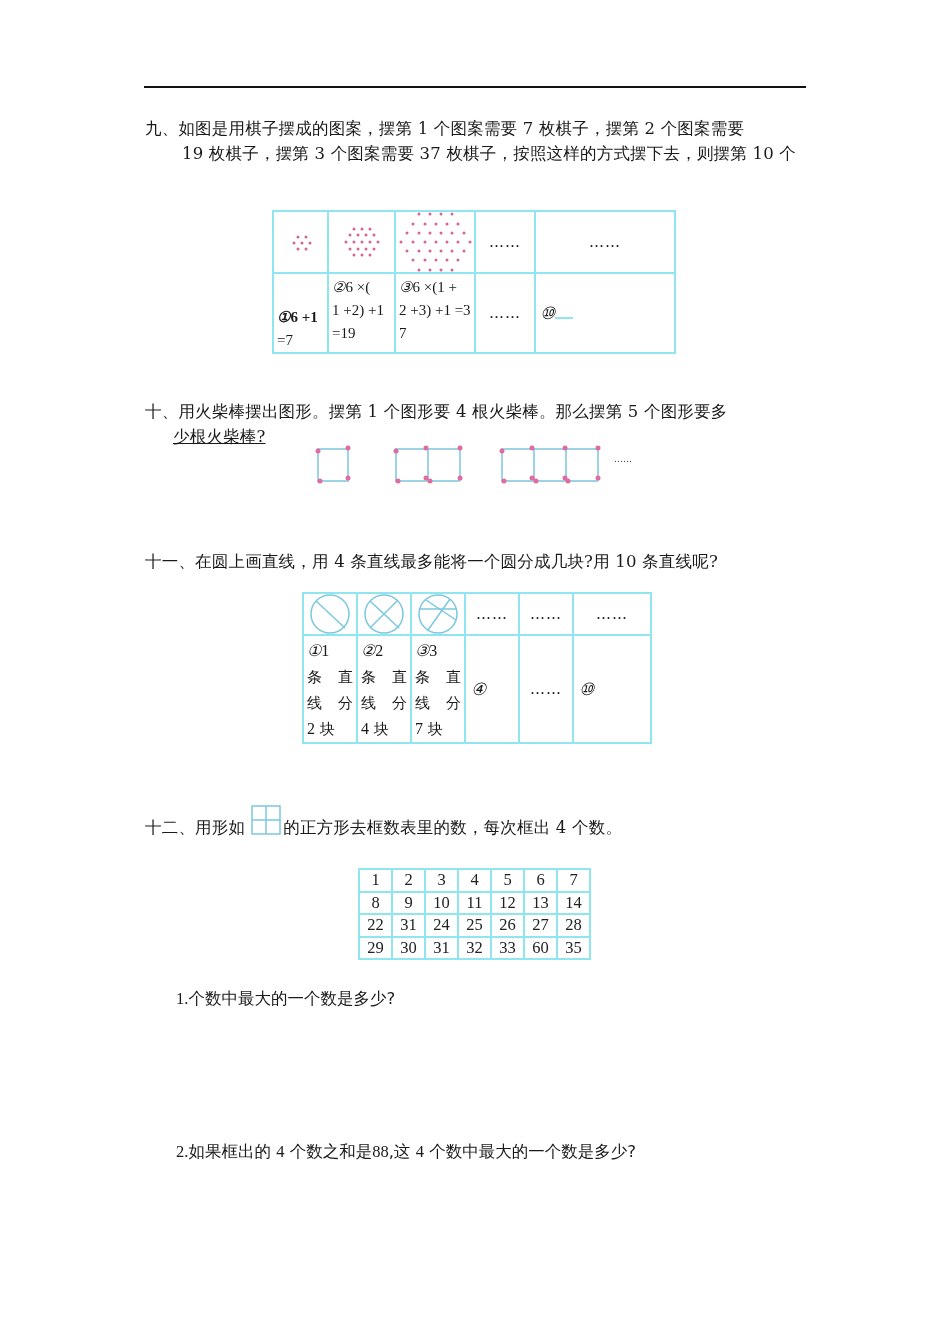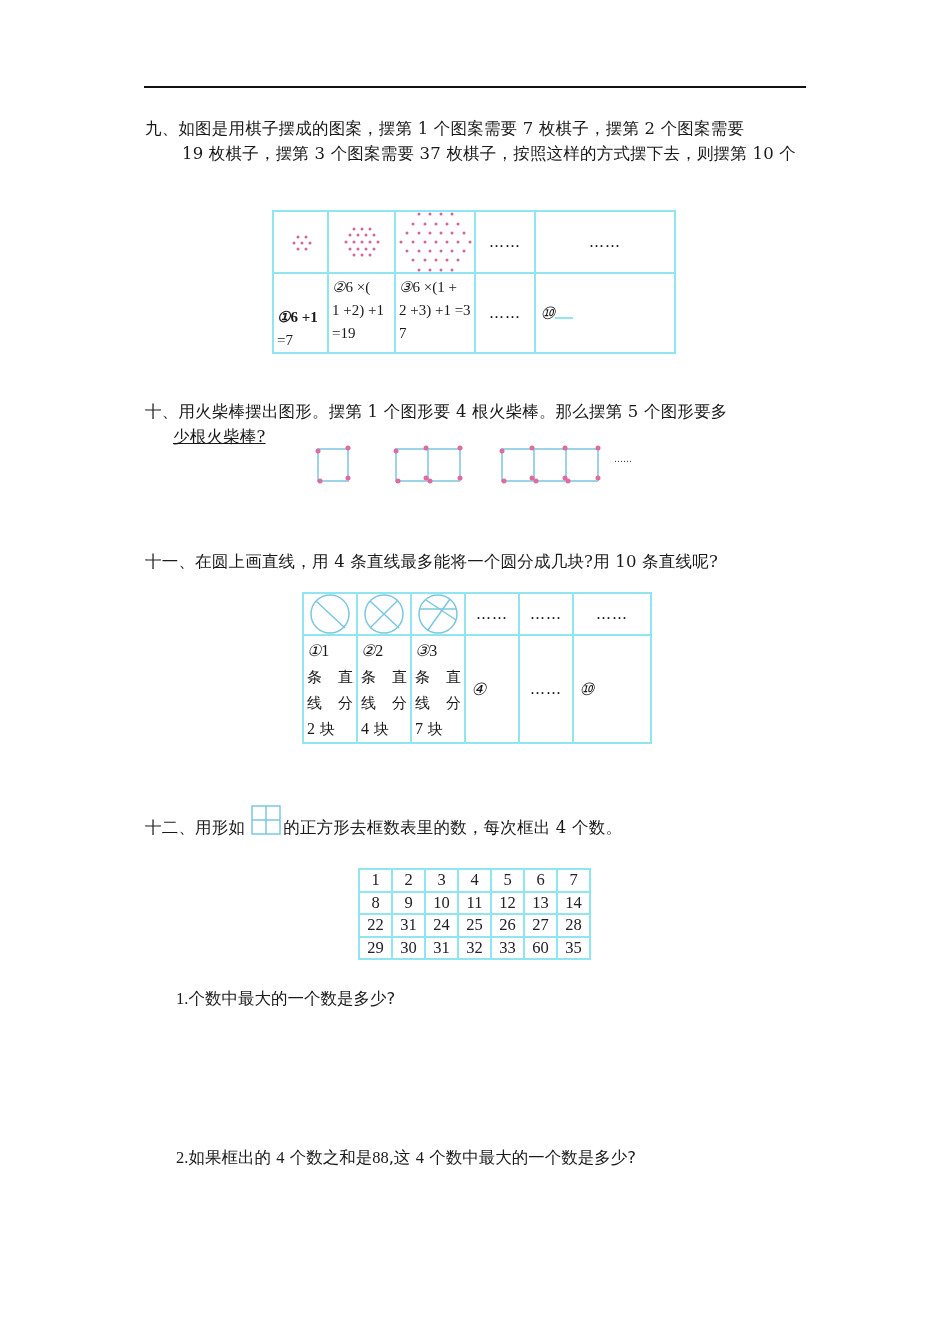--- a/index.html
+++ b/index.html
@@ -313,19 +313,19 @@
         <td>60</td>
         <td>35</td>
   </tr>
 </tbody>
   </table>
 
 <div class="sub-q" style="left:176px; top:988px;">
   <span class="n">1.</span><span>个数中最大的一个数是多少?</span>
 </div>
 
-<div class="sub-q" style="left:176px; top:1141px;margin-top:6px;">
+<div class="sub-q" style="left:176px; top:1141px;">
   <span class="n">2.</span><span>如果框出的</span>
   <span class="n">4</span>
   <span>个数之和是</span><span class="n">88</span><span>,这</span>
   <span class="n">4</span>
   <span>个数中最大的一个数是多少?</span>
 </div>
 
 </body></html>

